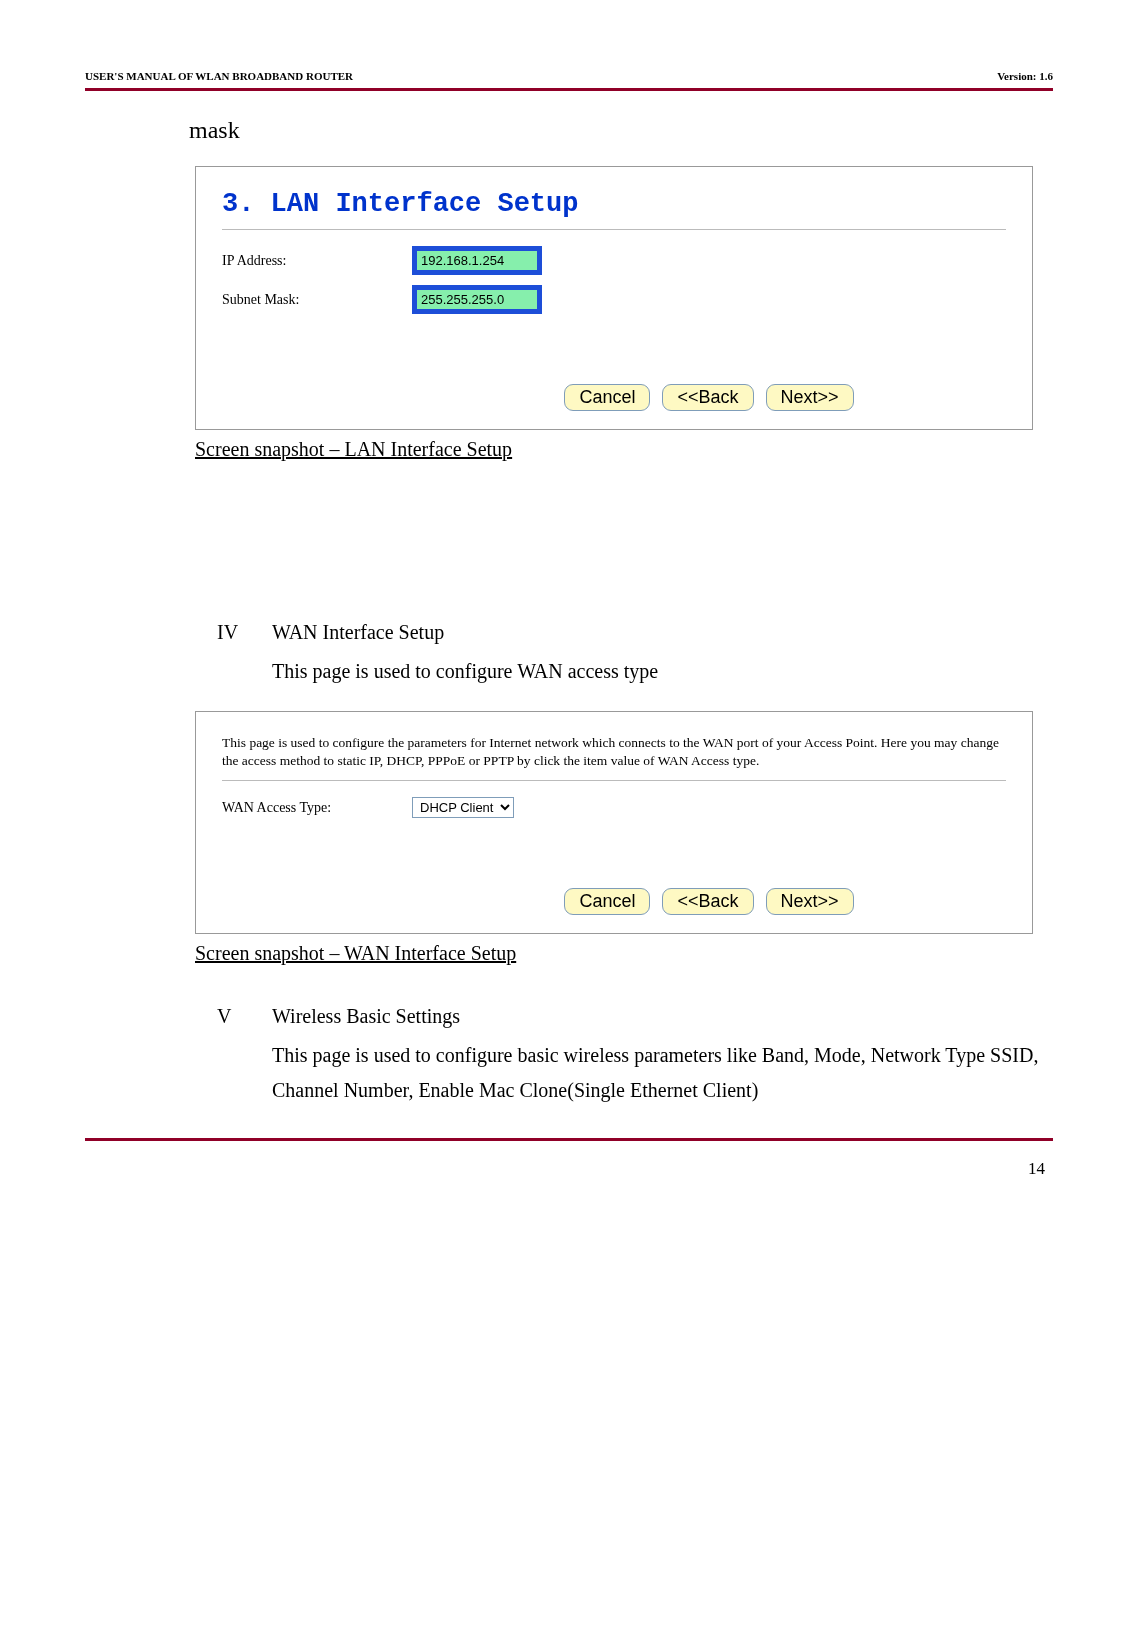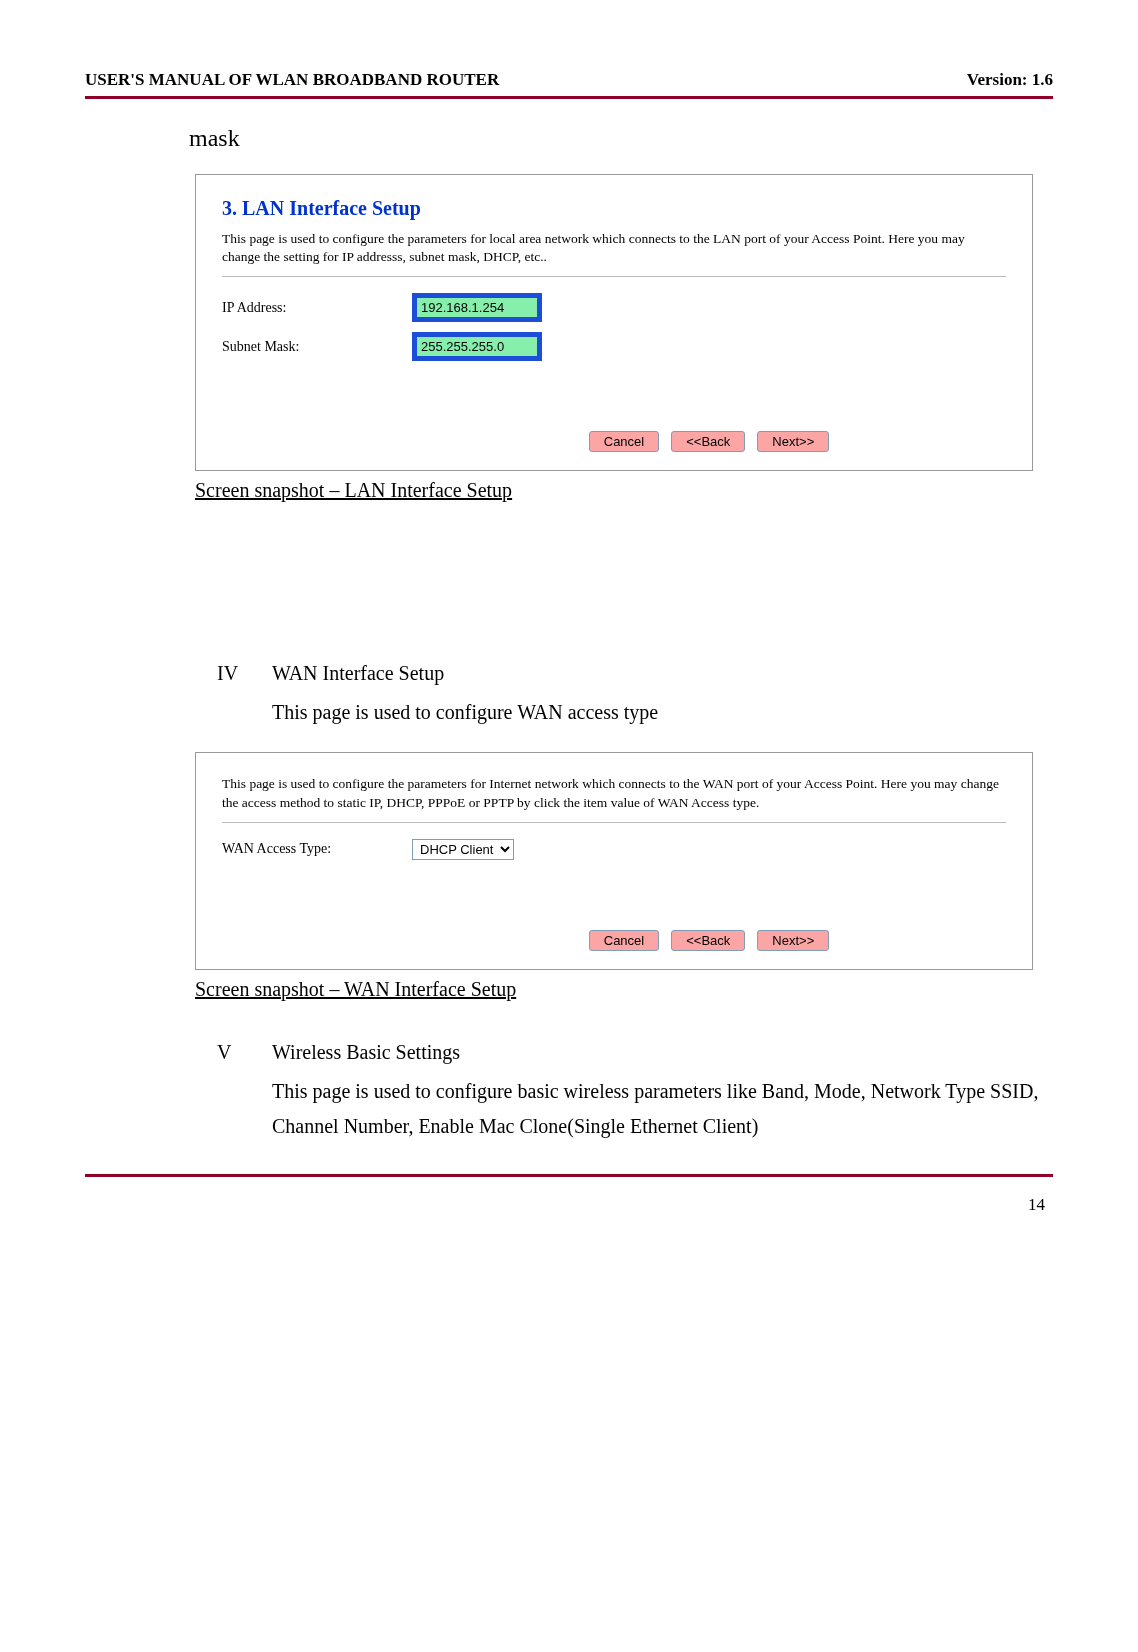--- a/index.html
+++ b/index.html
@@ -10,21 +10,21 @@
     body {
       font-family: "Times New Roman", Times, serif;
       background: #fff;
       width: 1138px;
       margin: 0 auto;
       padding: 70px 85px 40px 85px;
     }
     .header-row {
       display: flex;
       justify-content: space-between;
-      font-size: 17px;
+      font-size: 11px;
       font-weight: bold;
       margin-bottom: 6px;
     }
     .hr-heavy {
       border: none;
       border-top: 3px solid #900028;
       margin-bottom: 26px;
     }
     .continued-text {
       margin-left: 104px;
@@ -33,23 +33,23 @@
     }
     .setup-box {
       border: 1px solid #999;
       margin-left: 110px;
       margin-right: 20px;
       padding: 22px 26px 18px 26px;
       margin-bottom: 8px;
     }
     .setup-title {
       color: #0033cc;
-      font-size: 20px;
+      font-size: 27px;
       font-weight: bold;
-      font-family: Liberation Serif, serif;
+      font-family: Liberation Mono, monospace;
       margin-bottom: 10px;
     }
     .setup-desc {
       font-size: 13.5px;
       font-family: "Times New Roman", serif;
       line-height: 1.35;
     }
     .divider {
       border: none;
       border-top: 1px solid #bbb;
@@ -81,26 +81,26 @@
       font-size: 13px;
       background: #fff;
     }
     .button-row {
       margin-top: 70px;
       text-align: center;
       padding-left: 190px;
     }
     .btn {
       font-family: Arial, sans-serif;
-      font-size: 13px;
+      font-size: 18px;
       padding: 2px 14px;
       margin: 0 4px;
       border: 1px solid #7f9db9;
-      background: #fca5a5;
-      border-radius: 3px;
+      background: #fef9c3;
+      border-radius: 9px;
       cursor: pointer;
     }
     .caption {
       text-decoration: underline;
       font-size: 20px;
       margin-left: 110px;
       margin-bottom: 40px;
     }
     .section-heading {
       display: flex;
@@ -138,21 +138,20 @@
 <div class="header-row">
   <span>USER'S MANUAL OF WLAN BROADBAND ROUTER</span>
   <span>Version: 1.6</span>
 </div>
 <hr class="hr-heavy">
 
 <div class="continued-text">mask</div>
 
 <div class="setup-box">
   <div class="setup-title">3. LAN Interface Setup</div>
-  <div class="setup-desc">This page is used to configure the parameters for local area network which connects to the LAN port of your Access Point. Here you may change the setting for IP addresss, subnet mask, DHCP, etc..</div>
   <hr class="divider">
   <div class="field-row">
     <div class="field-label">IP Address:</div>
     <input class="field-input" value="192.168.1.254" style="">
   </div>
   <div class="field-row">
     <div class="field-label">Subnet Mask:</div>
     <input class="field-input" value="255.255.255.0" style="">
   </div>
   <div class="button-row">

